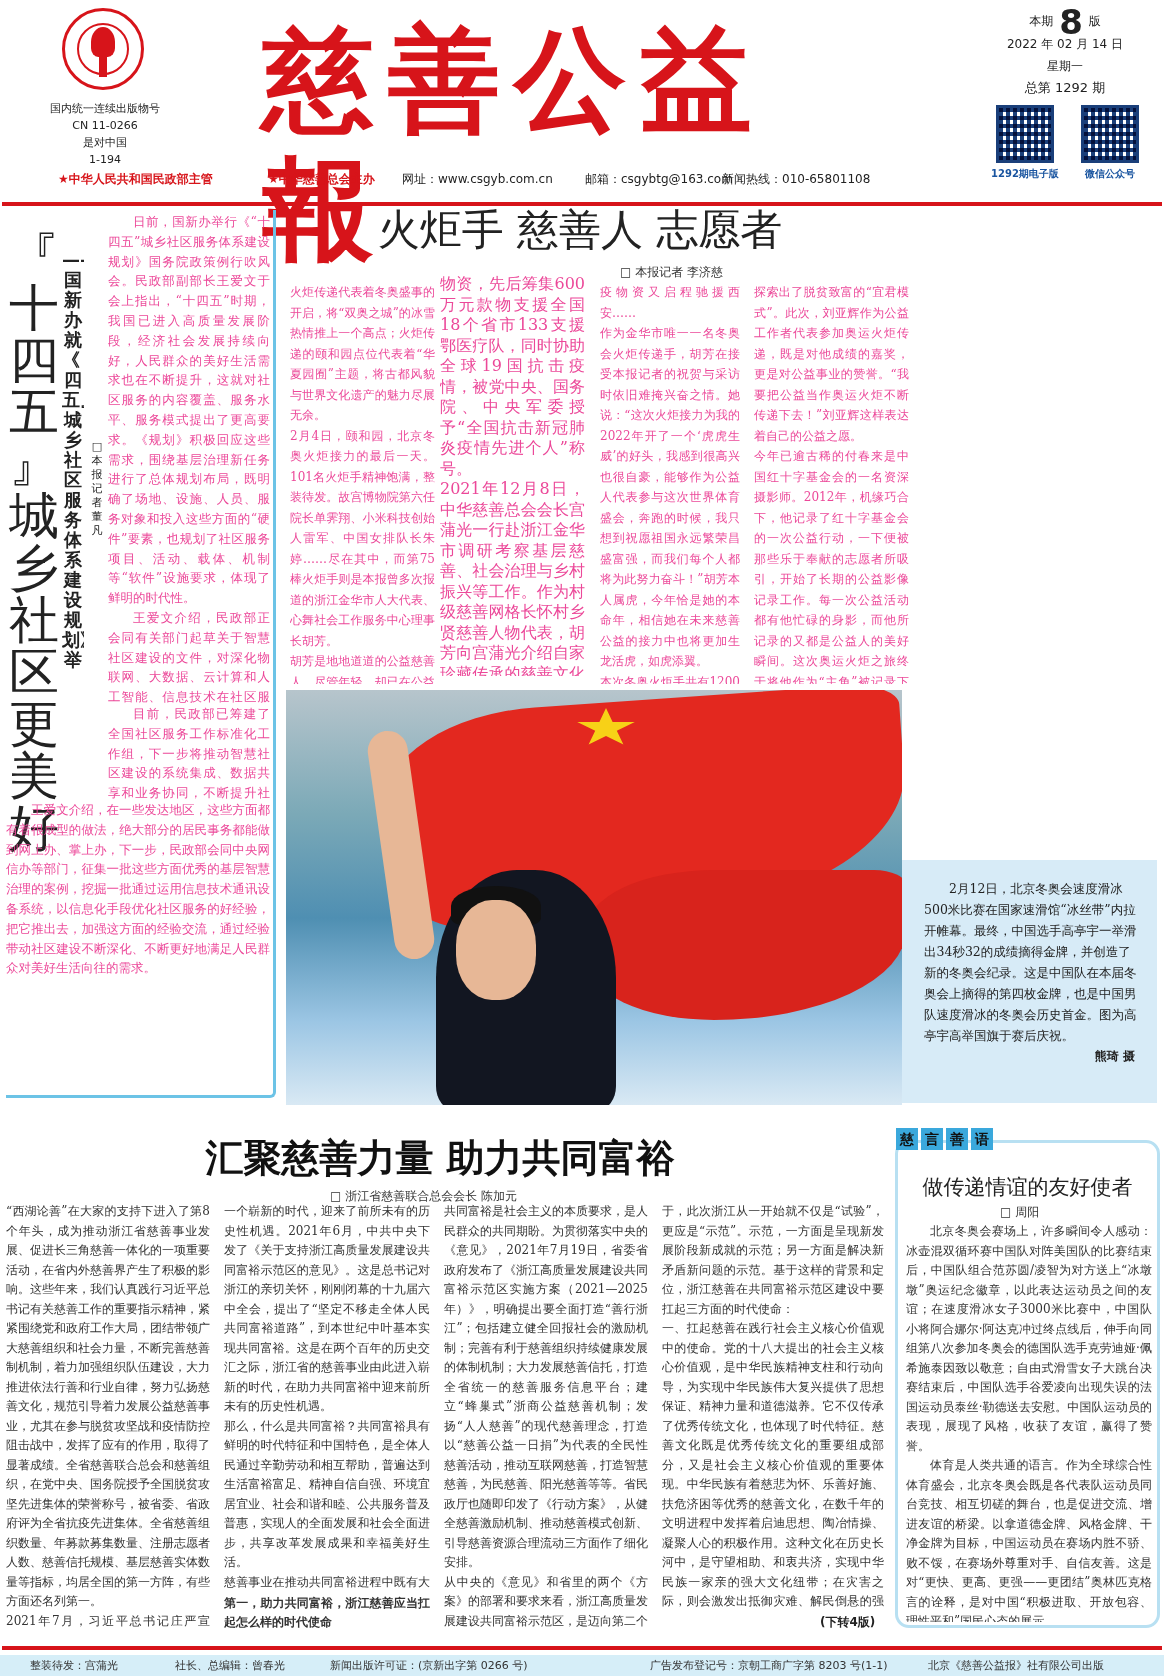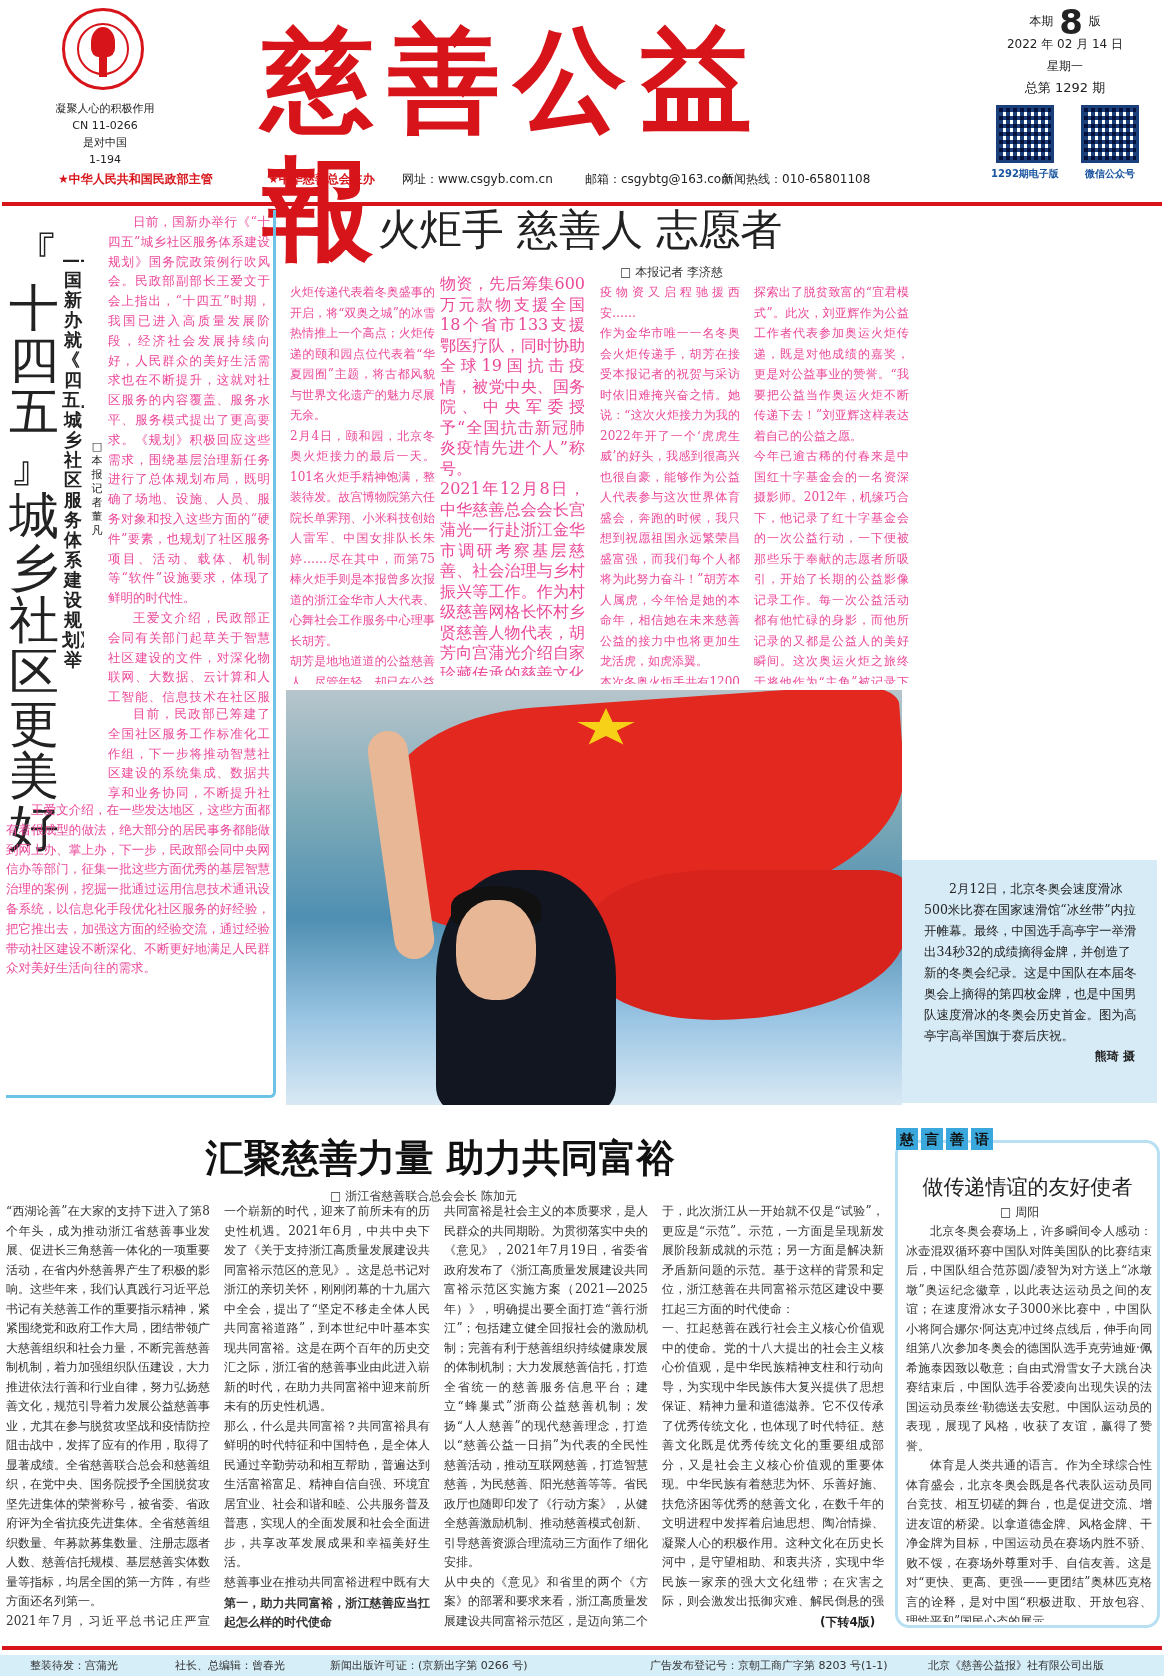--- a/index.html
+++ b/index.html
@@ -58,21 +58,21 @@
 </style>
 </head>
 <body>
 
 <div class="abs logo" data-name="charity-federation-logo">
   <div class="inner" data-name="logo-ring"></div>
   <div class="key" data-name="logo-key-icon"></div>
   <div class="stem" data-name="logo-key-stem"></div>
 </div>
 <div class="abs logo-text sans" data-name="publication-numbers">
-  <div data-name="serial-label">凝聚人心的积极作用</div>
+  <div data-name="serial-label">国内统一连续出版物号</div>
   <div data-name="cn-number">CN 11-0266</div>
   <div data-name="postal-label">是对中国</div>
   <div data-name="postal-code">1-194</div>
 </div>
 
 <div class="abs brand-title" data-name="newspaper-title">慈善公益報</div>
 
 <div class="abs issue sans" data-name="issue-info">
   <div data-name="issue-pages">
     <span data-name="issue-prefix">本期</span><span class="big" data-name="page-count">8</span><span data-name="issue-suffix">版</span>

